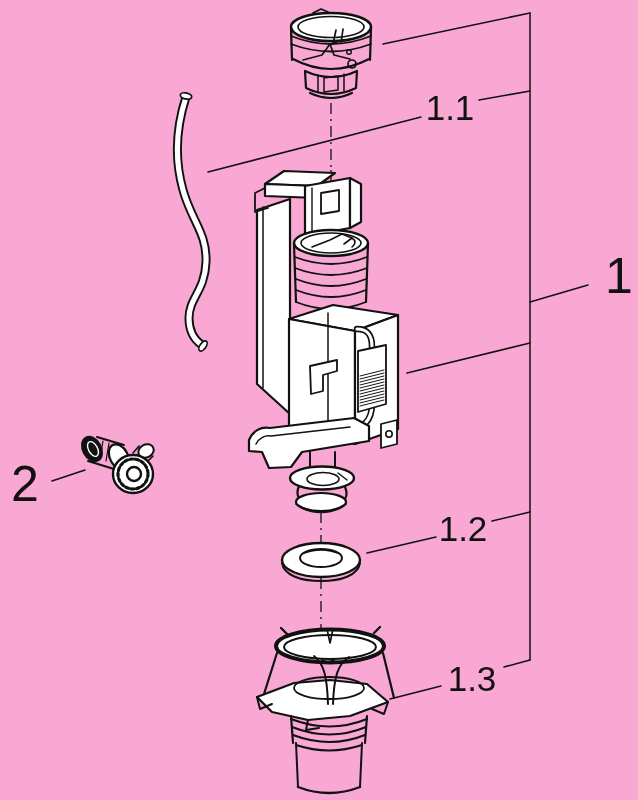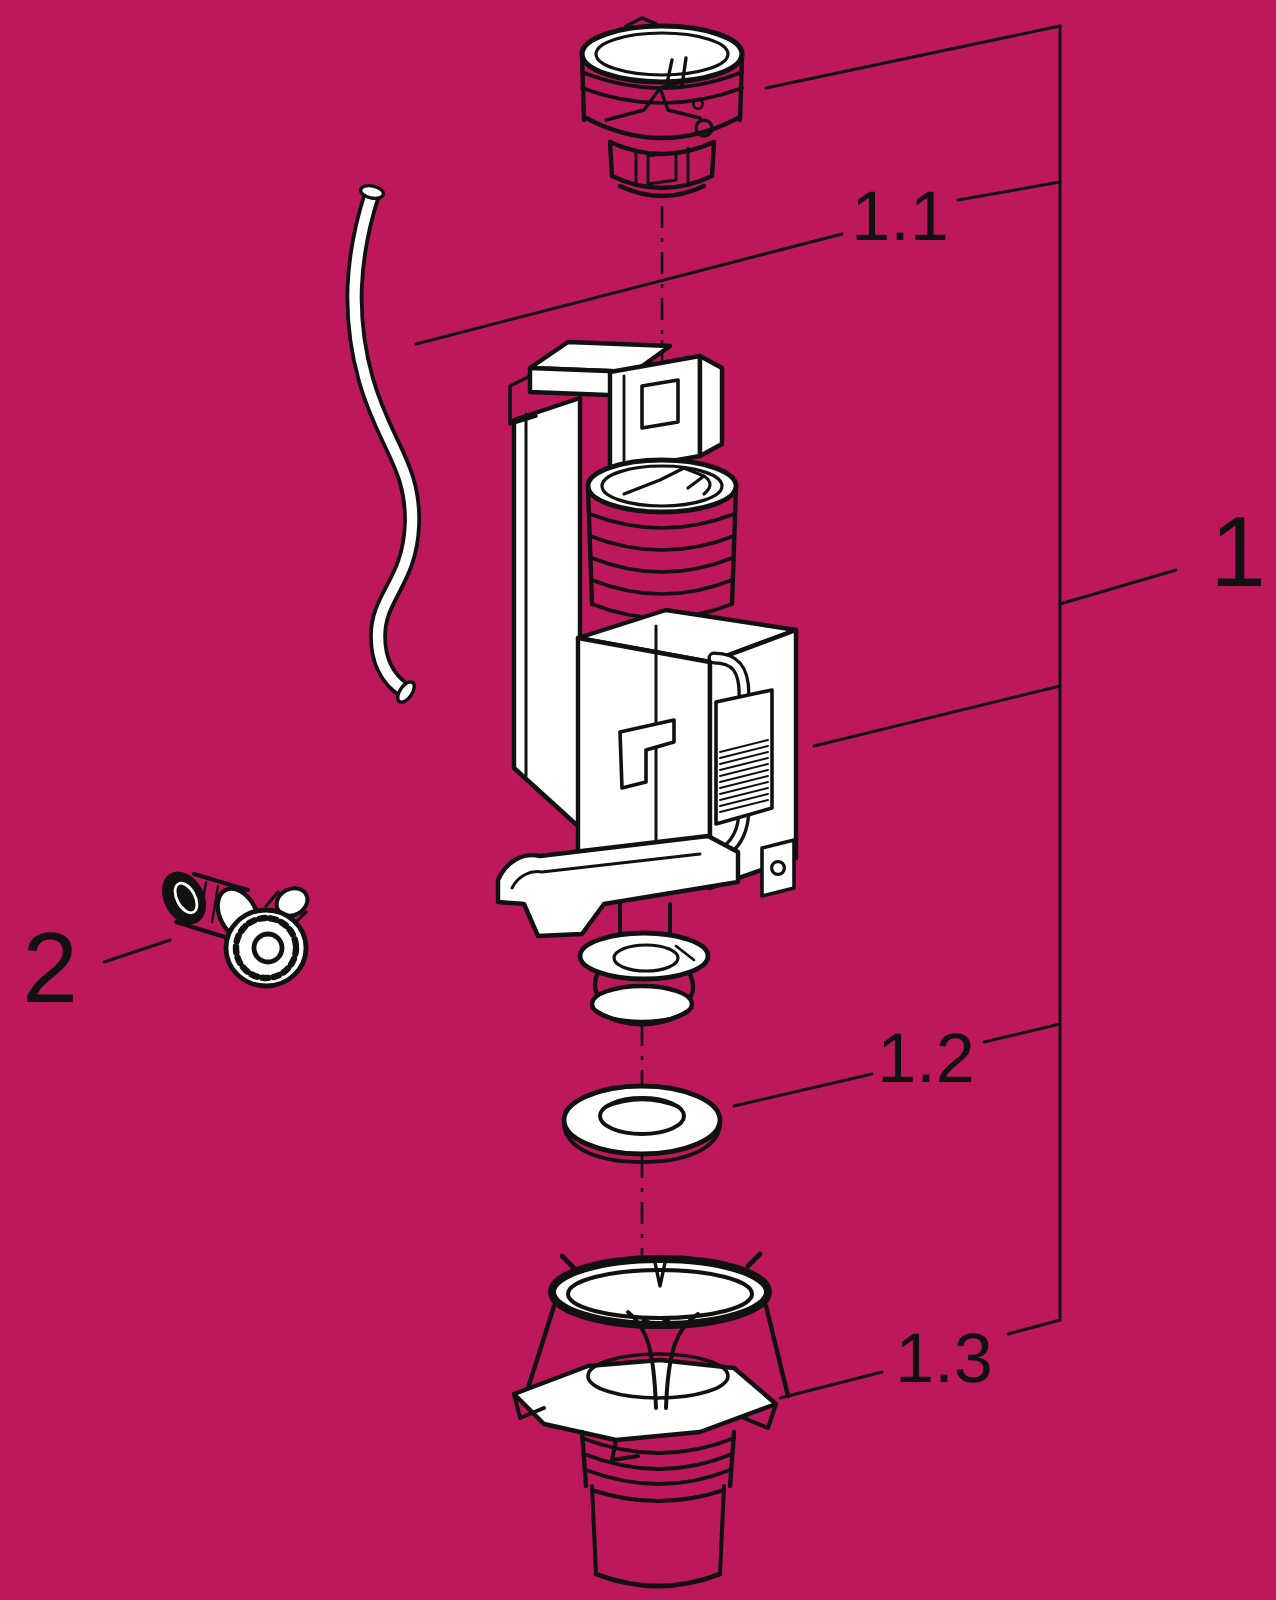--- a/index.html
+++ b/index.html
@@ -1,16 +1,16 @@
 <!DOCTYPE html>
 <html><head>
 <meta charset="utf-8">
 <style>
   html,body{margin:0;padding:0;background:#fff;}
-  .stage{position:relative;width:638px;height:800px;background:#be185d;overflow:hidden;}
+  .stage{position:relative;width:638px;height:800px;background:#f9a8d4;overflow:hidden;}
   .stage svg{display:block;width:638px;height:800px;}
   .lbl{font-family:"Liberation Sans","DejaVu Sans",sans-serif;fill:#111;}
   .lbl-lg{font-size:50px;}
   .lbl-sm{font-size:35px;}
 </style>
 </head>
 <body>
 
 <div class="stage">
 <svg viewBox="0 0 638 800" xmlns="http://www.w3.org/2000/svg">

